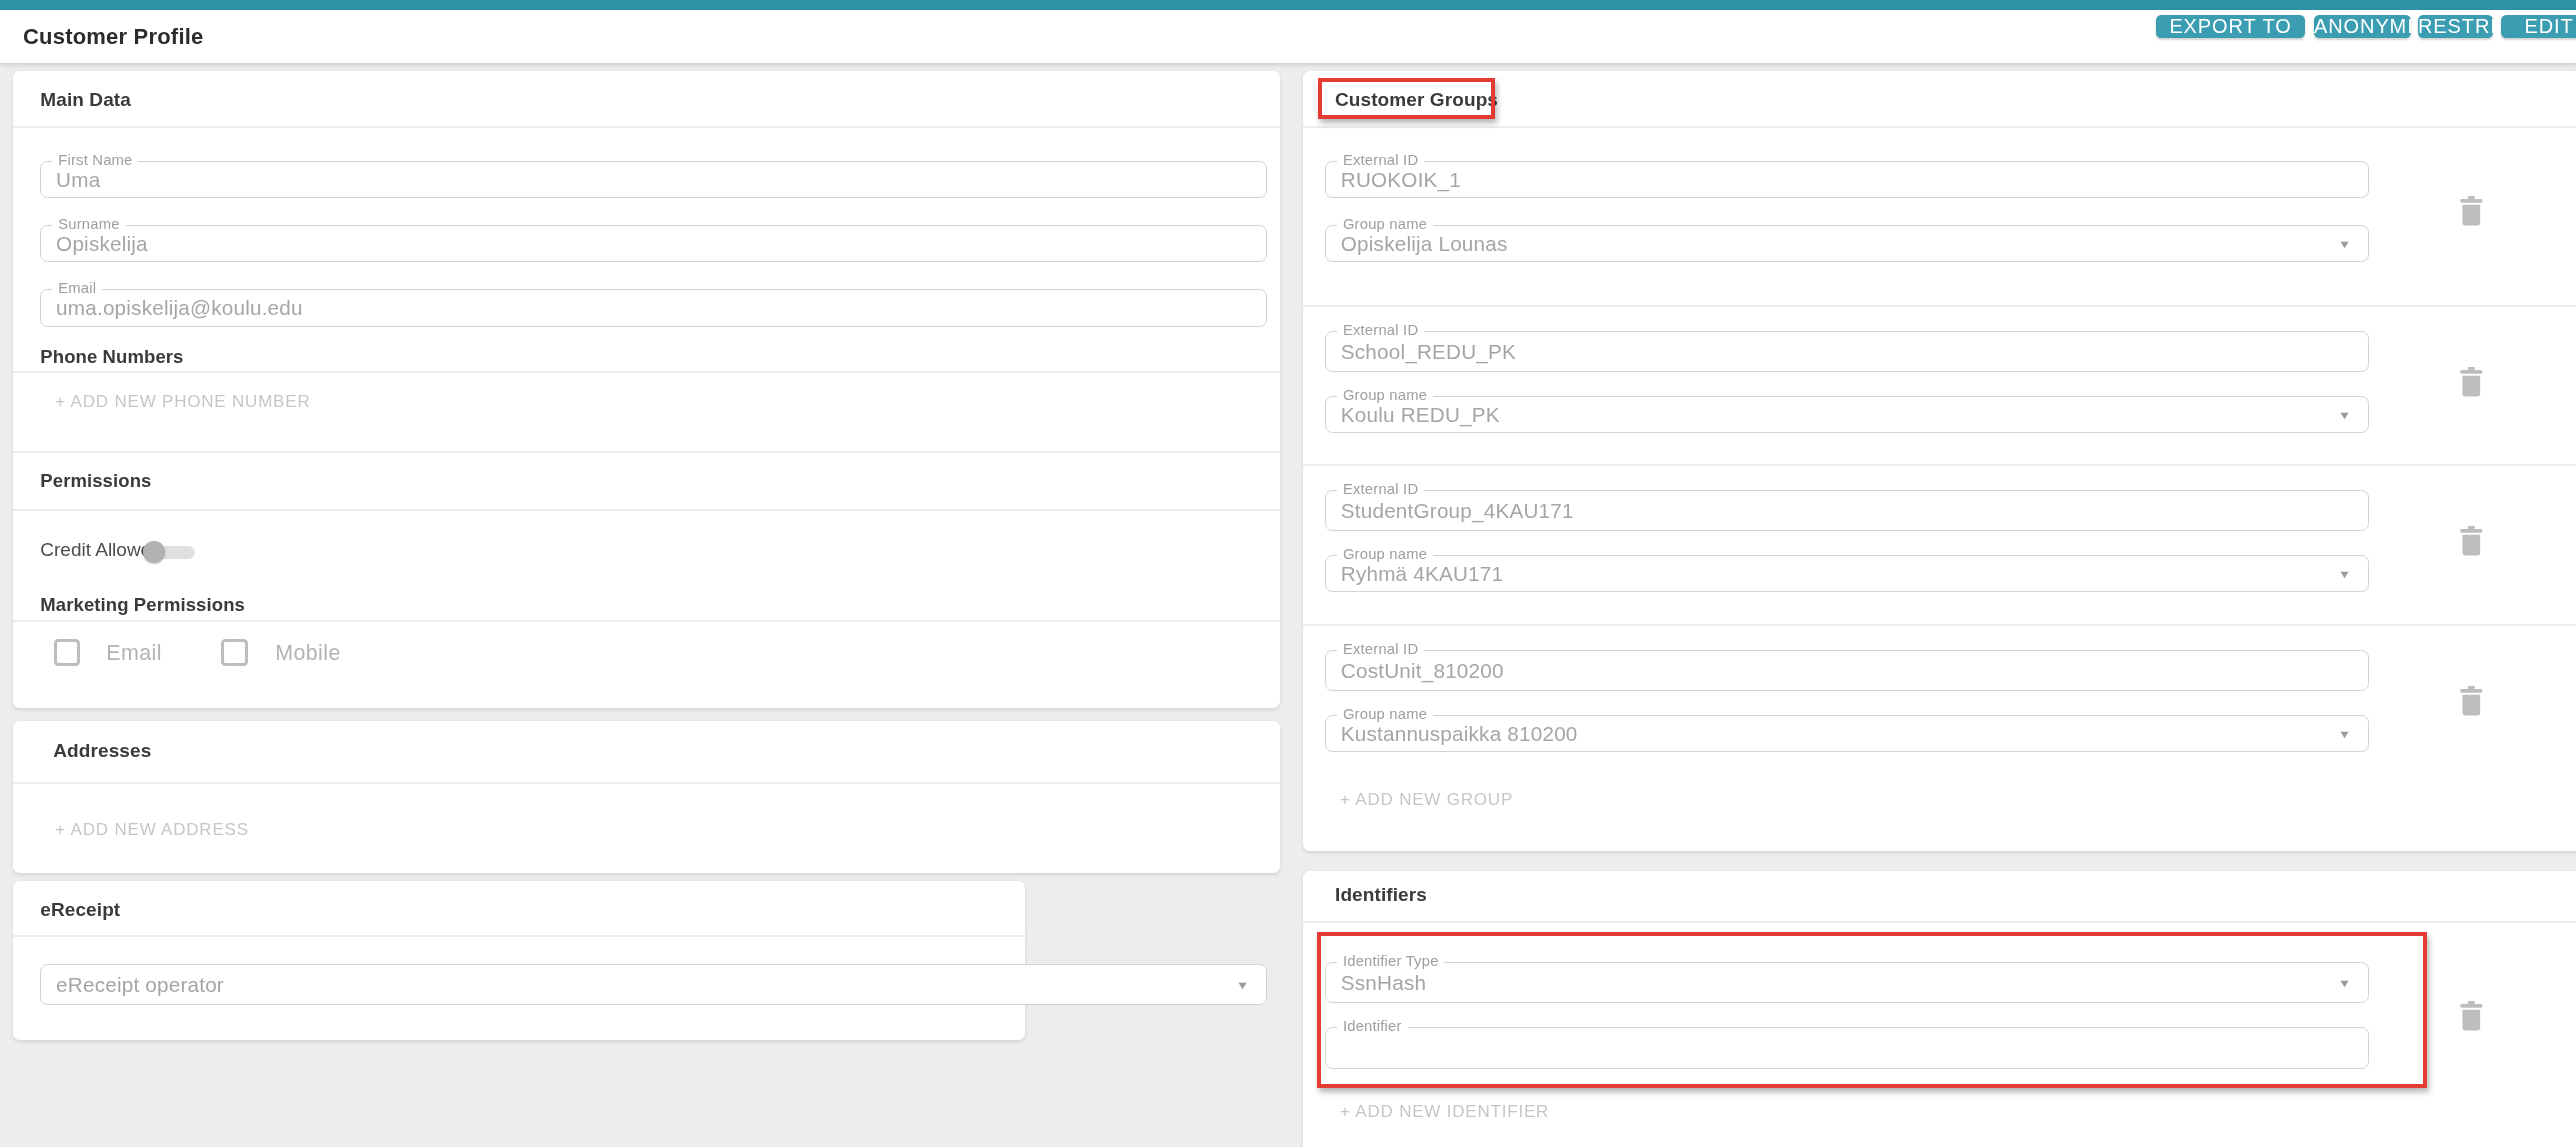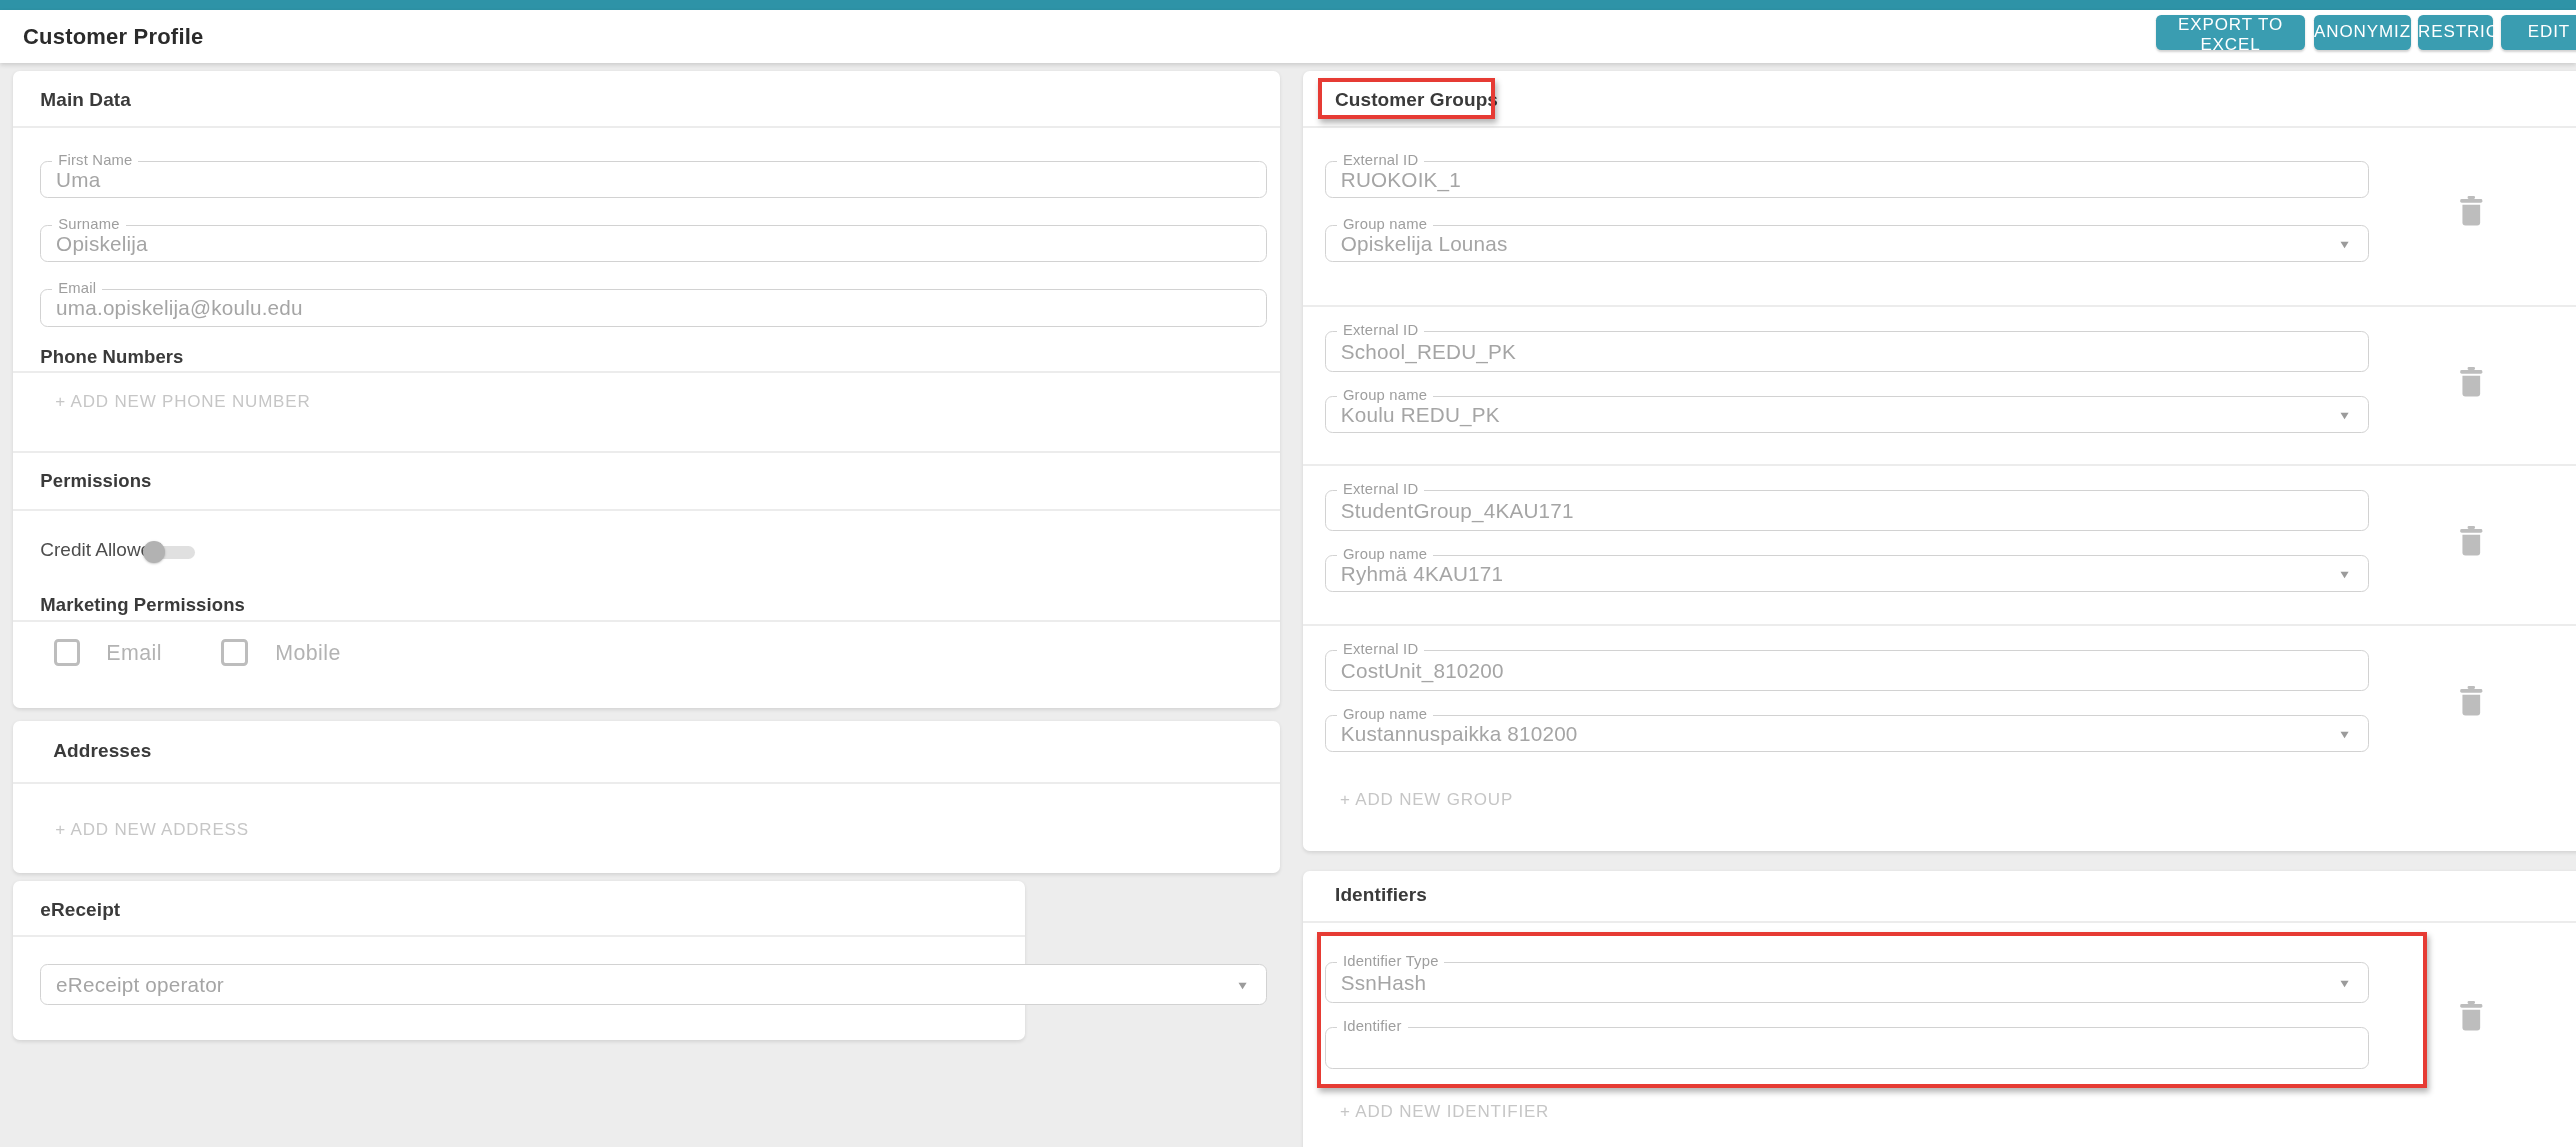--- a/index.html
+++ b/index.html
@@ -5,23 +5,23 @@
   * { margin:0; padding:0; box-sizing:border-box; }
   html,body { width:2576px; height:1147px; overflow:hidden; }
   body { font-family:"Liberation Sans", sans-serif; background:#ededed; position:relative; }
 
   
   .topbar { position:absolute; left:0; top:0; width:2576px; height:10.3px; background:#2e93a7; }
   .appbar { position:absolute; left:0; top:10.3px; width:2576px; height:53px; background:#ffffff;
             box-shadow:0 2.2px 4.4px rgba(0,0,0,0.14); z-index:5; }
   .page-title { position:absolute; left:23px; top:13.3px; font-size:22px; font-weight:600;
                 color:#2b2b2b; letter-spacing:0.2px; }
-  .btn { position:absolute; top:4.4px; height:35px; background:#3a9db1; color:#ffffff;
+  .btn { position:absolute; top:4.4px; height:23px; background:#3a9db1; color:#ffffff;
          border:none; border-radius:5.2px; font-family:"Liberation Sans",sans-serif;
-         font-size:17px; letter-spacing:0.9px; font-weight:500; text-align:center;
+         font-size:20px; letter-spacing:0.9px; font-weight:500; text-align:center;
          box-shadow:0 1.5px 2.2px rgba(0,0,0,0.18); cursor:pointer; }
   .btn-export   { left:2156px; width:149px; }
   .btn-anonymize{ left:2314px; width:97px; }
   .btn-restrict { left:2418px; width:75px; }
   .btn-edit     { left:2501px; width:96px; }
 
   
   .card { position:absolute; background:#ffffff; border-radius:6.6px;
           box-shadow:0 1.5px 3.7px rgba(0,0,0,0.10); }
   .card-main       { left:13.3px;   top:71px;   width:1267px; height:637px; }

